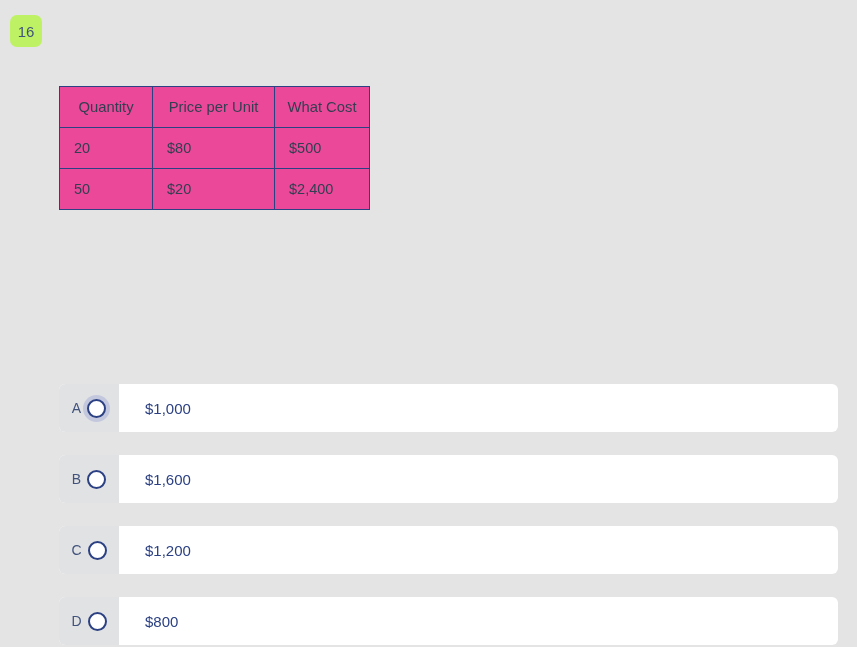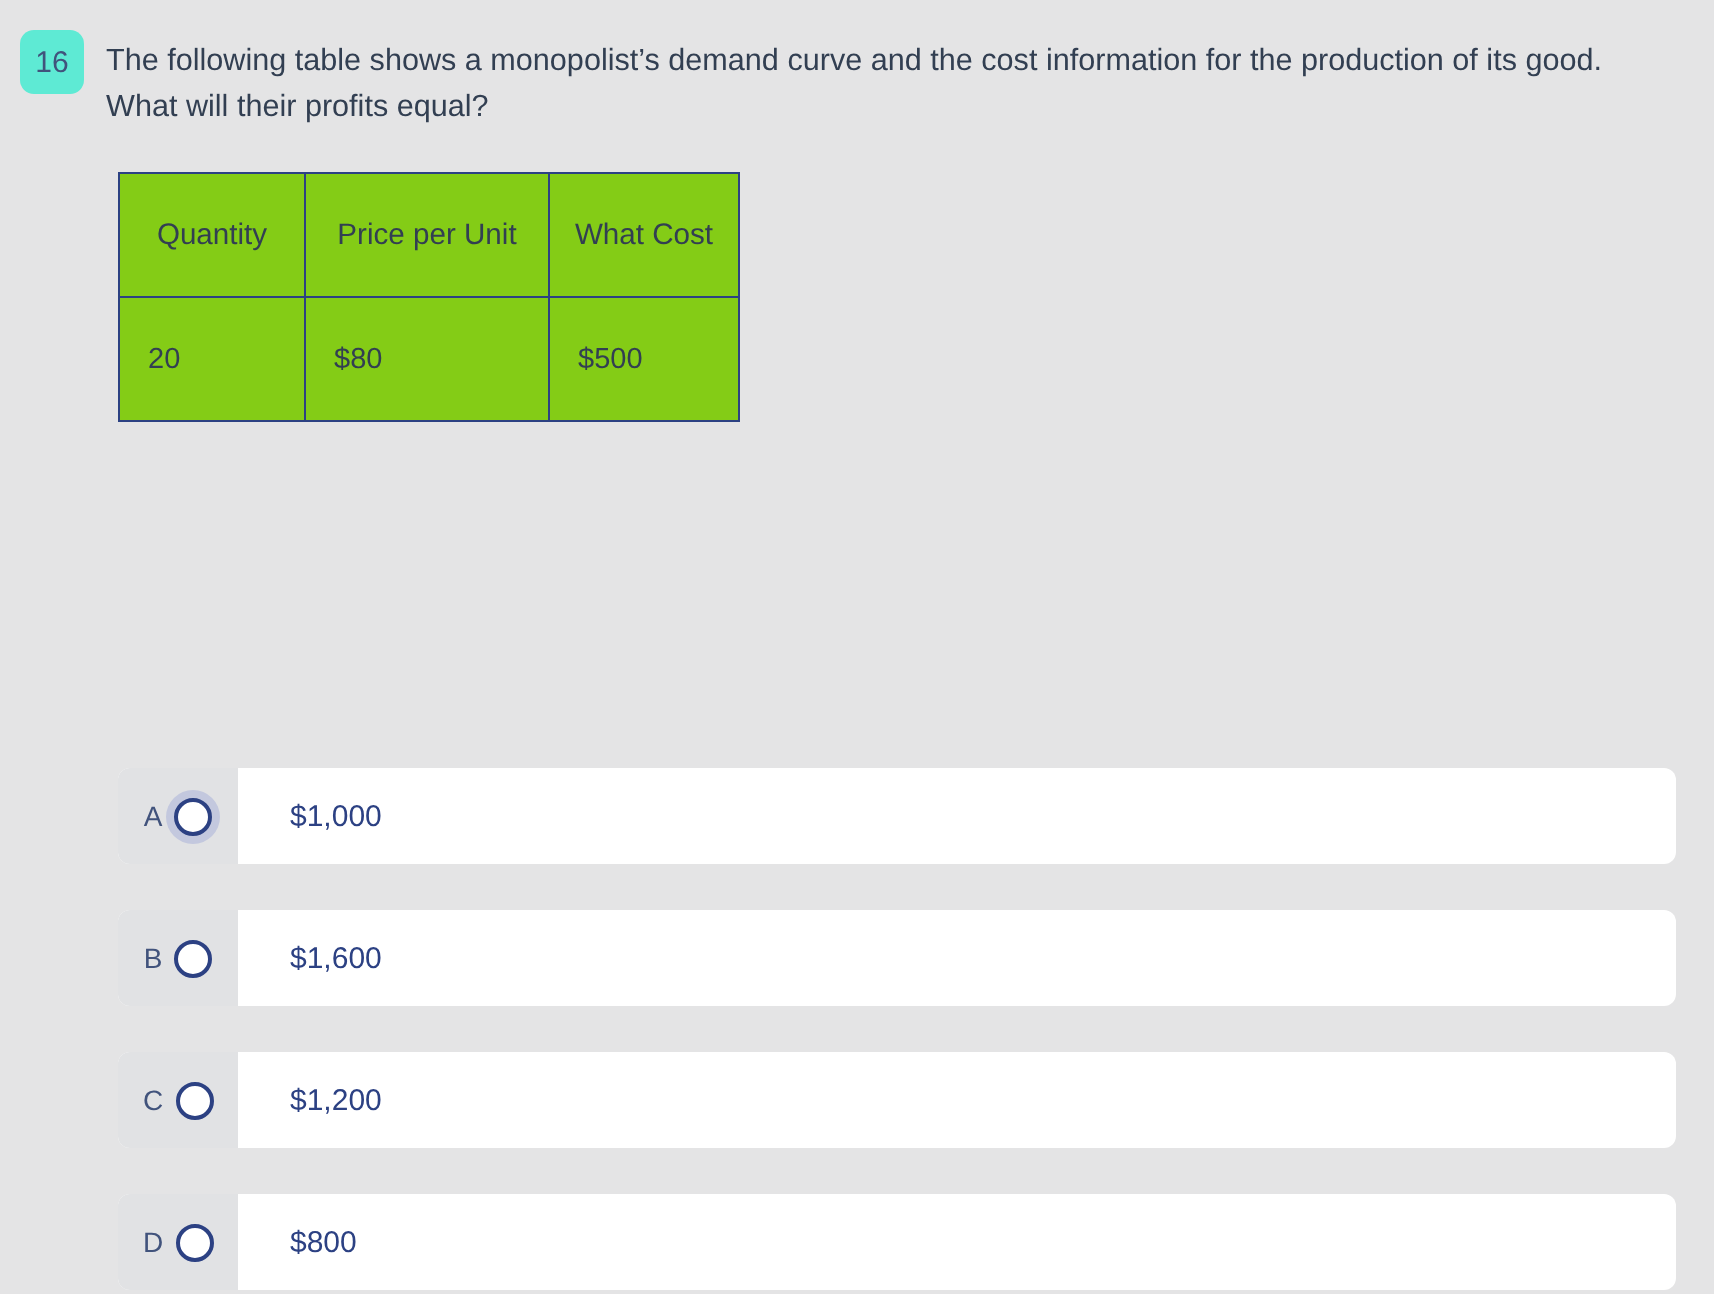--- a/index.html
+++ b/index.html
@@ -22,21 +22,21 @@
     top: 0;
     width: 857px;
     display: flex;
     align-items: flex-start;
   }
   .q-number-badge {
     width: 32px;
     height: 32px;
     margin-left: 10px;
     margin-top: 15px;
-    background: #5eead4;
+    background: #bef264;
     border-radius: 7px;
     display: flex;
     align-items: center;
     justify-content: center;
     font-size: 15px;
     color: #41537c;
     box-sizing: border-box;
     flex: none;
   }
   .q-text {
@@ -54,23 +54,23 @@
     left: 59px;
     top: 86px;
     border-collapse: collapse;
     background: #efeff0;
   }
   .data-table td, .data-table th {
     border: 1px solid #2c4183;
     color: #323f52;
     font-weight: normal;
     font-size: 14.5px;
-    height: 62px;
+    height: 41px;
     box-sizing: border-box;
-    background: #84cc16;
+    background: #ec4899;
   }
   .data-table th {
     text-align: center;
     font-size: 14.8px;
   }
   .data-table td {
     text-align: left;
     padding-left: 14px;
   }
   .col-qty   { width: 93px; }
@@ -124,36 +124,40 @@
     margin-left: 26px;
     font-size: 15px;
     color: #2c4183;
   }
 </style>
 </head>
 <body>
 
 <div class="question-block">
   <div class="q-number-badge">16</div>
-  <div class="q-text">The following table shows a monopolist’s demand curve and the cost information for the production of its good. What will their profits equal?</div>
 </div>
 
 <table class="data-table">
   <thead>
     <tr>
       <th class="col-qty">Quantity</th>
       <th class="col-price">Price per Unit</th>
       <th class="col-cost">What Cost</th>
     </tr>
   </thead>
   <tbody>
     <tr>
       <td class="col-qty">20</td>
       <td class="col-price">$80</td>
       <td class="col-cost">$500</td>
+    </tr>
+    <tr>
+      <td class="col-qty">50</td>
+      <td class="col-price">$20</td>
+      <td class="col-cost">$2,400</td>
     </tr>
   </tbody>
 </table>
 
 <div class="options">
 
   <div class="option-row">
     <div class="option-prefix">
       <span class="option-letter">A</span>
       <span class="radio focused"></span>

